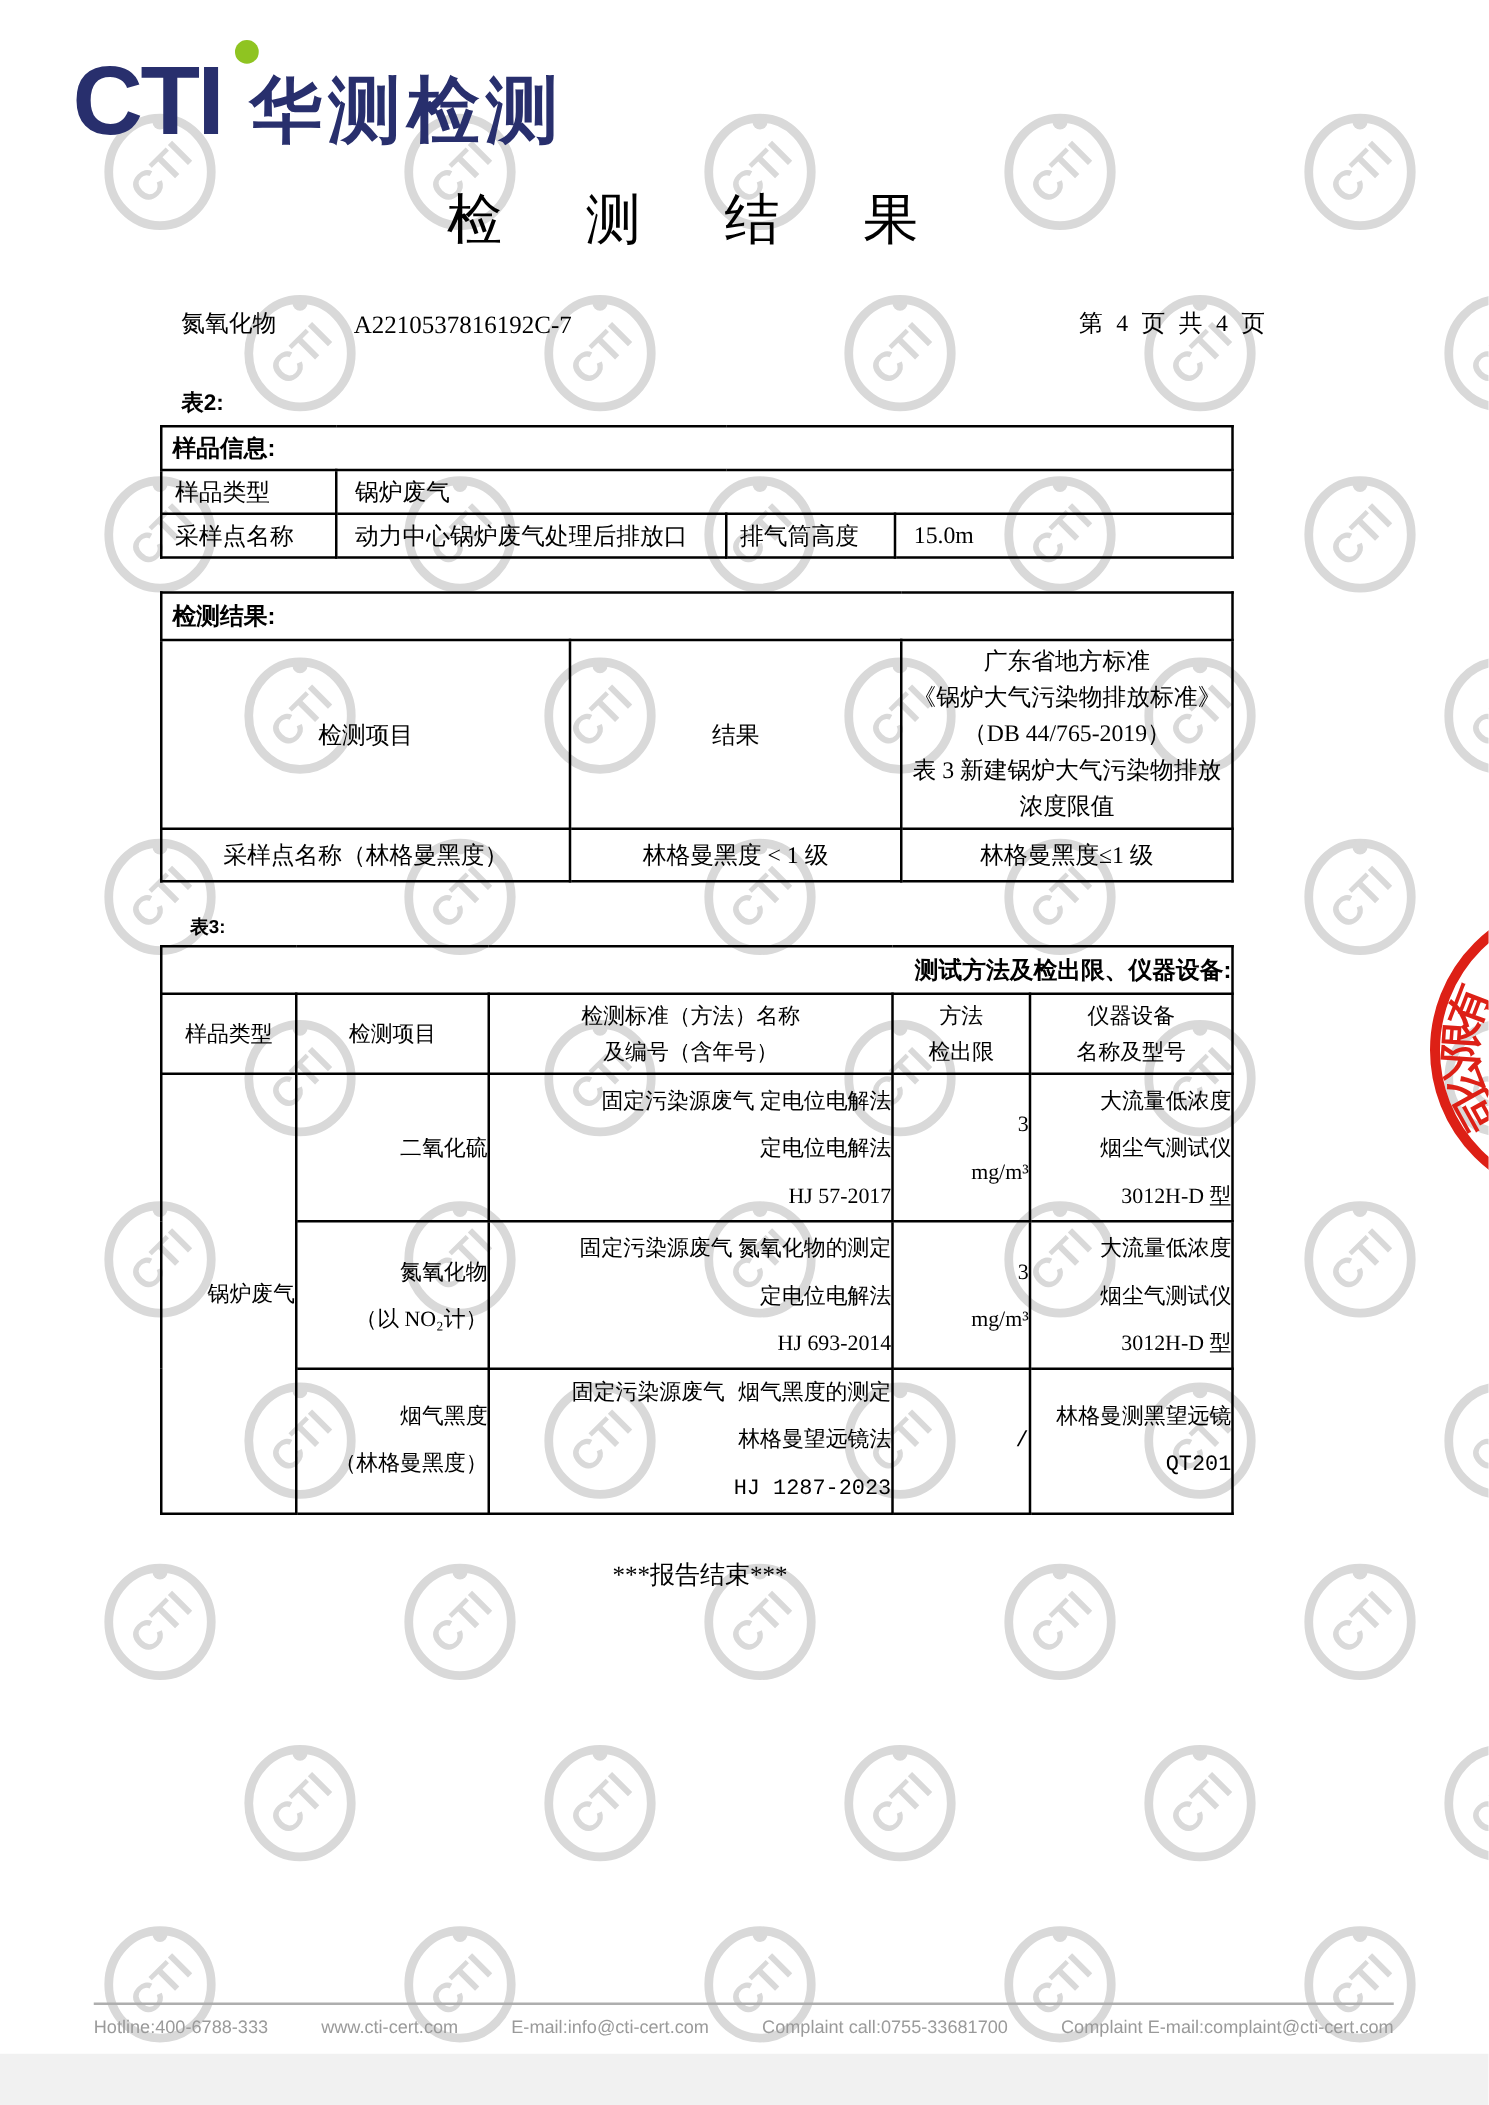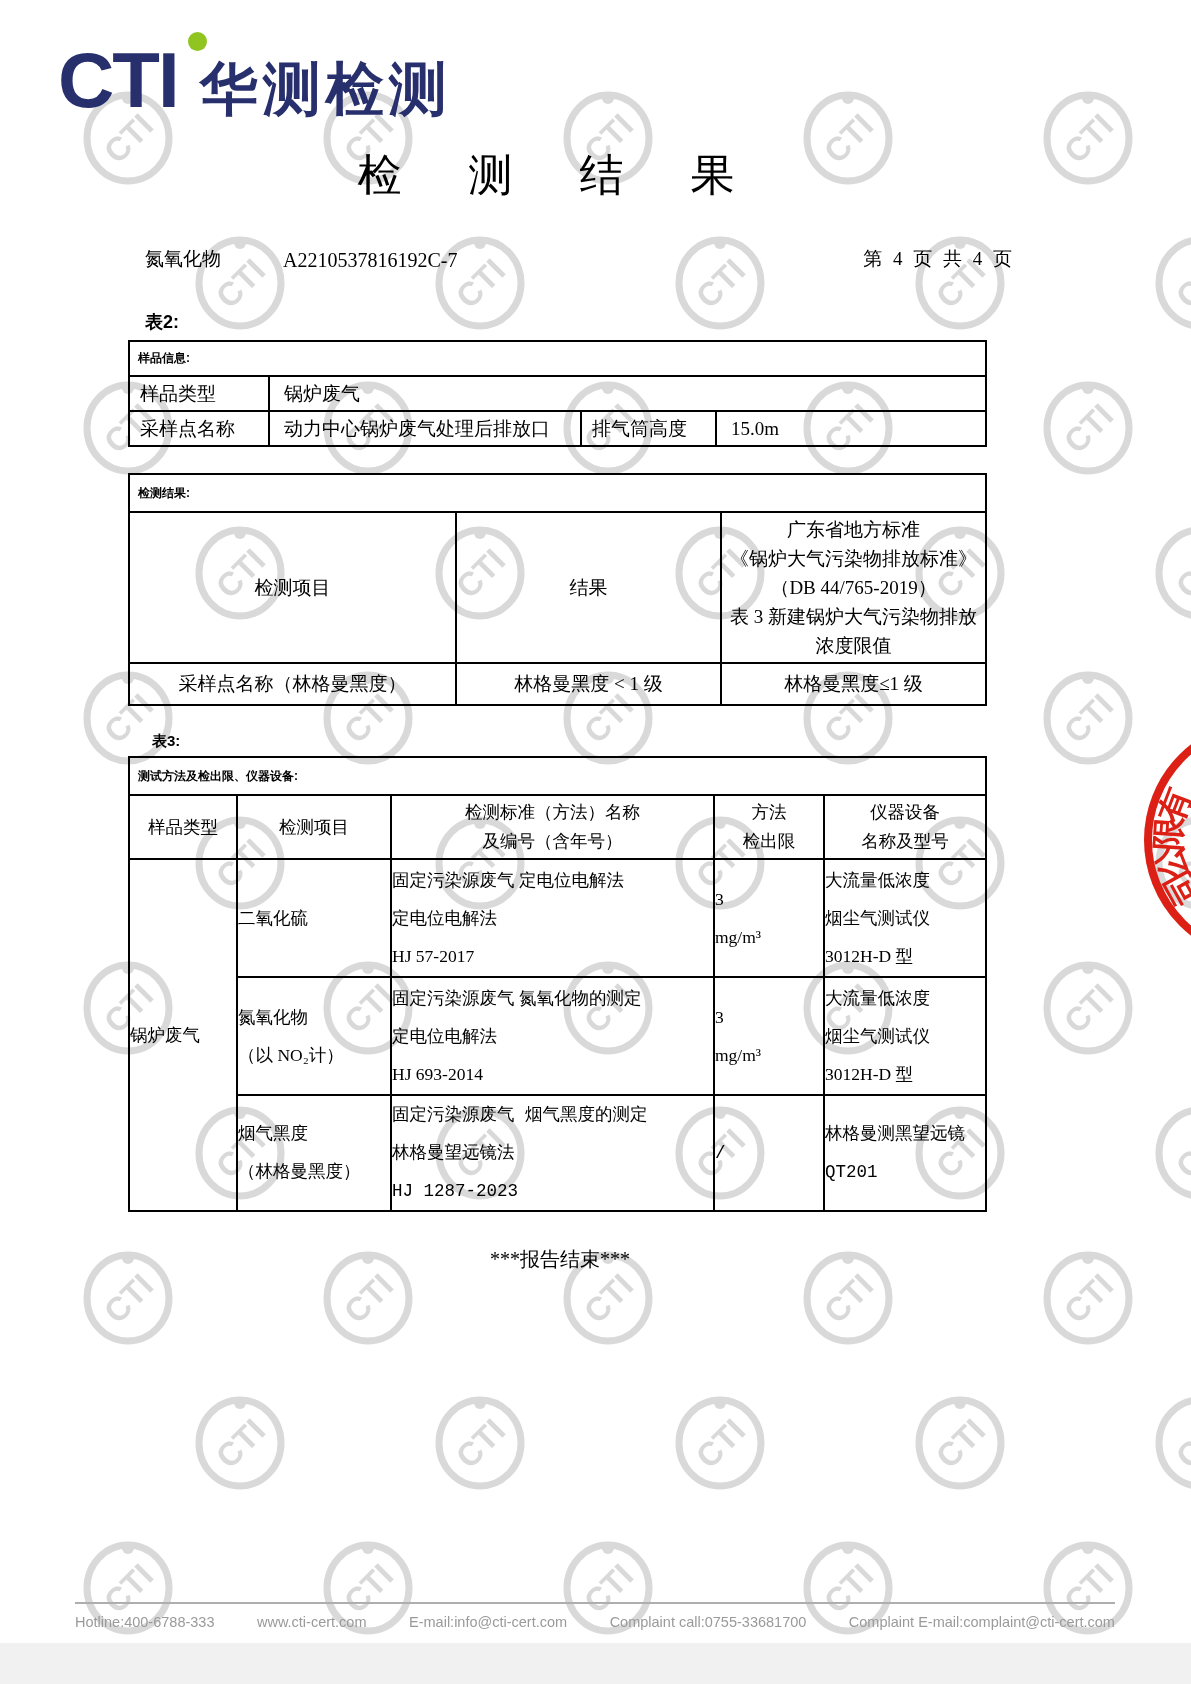--- a/index.html
+++ b/index.html
@@ -28,32 +28,32 @@
   .report-page{position:absolute;right:176px;top:246px;font-size:19px;letter-spacing:3px;}
   
   .t2-caption{position:absolute;left:145px;top:310px;font-family:"Liberation Sans",sans-serif;
               font-weight:bold;font-size:18px;}
   .t3-caption{position:absolute;left:152px;top:732px;font-family:"Liberation Sans",sans-serif;
               font-weight:bold;font-size:15px;}
   
   table{border-collapse:collapse;table-layout:fixed;}
   td{border:2px solid #000;padding:0;vertical-align:middle;}
   .band{font-family:"Liberation Sans","DejaVu Sans",sans-serif;font-weight:bold;
-        font-size:12px;text-align:left;padding:0 0 0 8px;height:36px;}
+        font-size:19px;text-align:left;padding:0 0 0 8px;height:36px;}
   .t2-upper{position:absolute;left:128px;top:340px;width:857px;font-size:19px;}
   .t2-upper td{height:33px;}
   .t2-upper td.lab{padding-left:10px;}
   .t2-upper td.val{padding-left:14px;}
   .t2-lower{position:absolute;left:128px;top:473px;width:857px;font-size:19px;}
   .t2-lower .hdr{height:146px;text-align:center;}
   .t2-lower .std{text-align:center;line-height:29px;padding:2px 2px;}
   .t2-lower .data td{height:40px;text-align:center;}
   .t3{position:absolute;left:128px;top:756px;width:857px;font-size:17.5px;}
   .t3 .hdr td{height:62px;text-align:center;line-height:29px;}
-  .t3 td{text-align:left;}
+  .t3 td{text-align:right;}
   .t3 .line{line-height:38px;}
   .t3 .r1 td{height:116px;}
   .t3 .r2 td{height:116px;}
   .t3 .r3 td{height:104px;font-family:Liberation Mono, monospace;}
   .pre{white-space:pre;}
   
   .end-note{position:absolute;left:0;top:1246px;width:1120px;text-align:center;font-size:20px;}
   
   .stamp{position:absolute;right:0;top:726px;width:130px;height:228px;}
   

